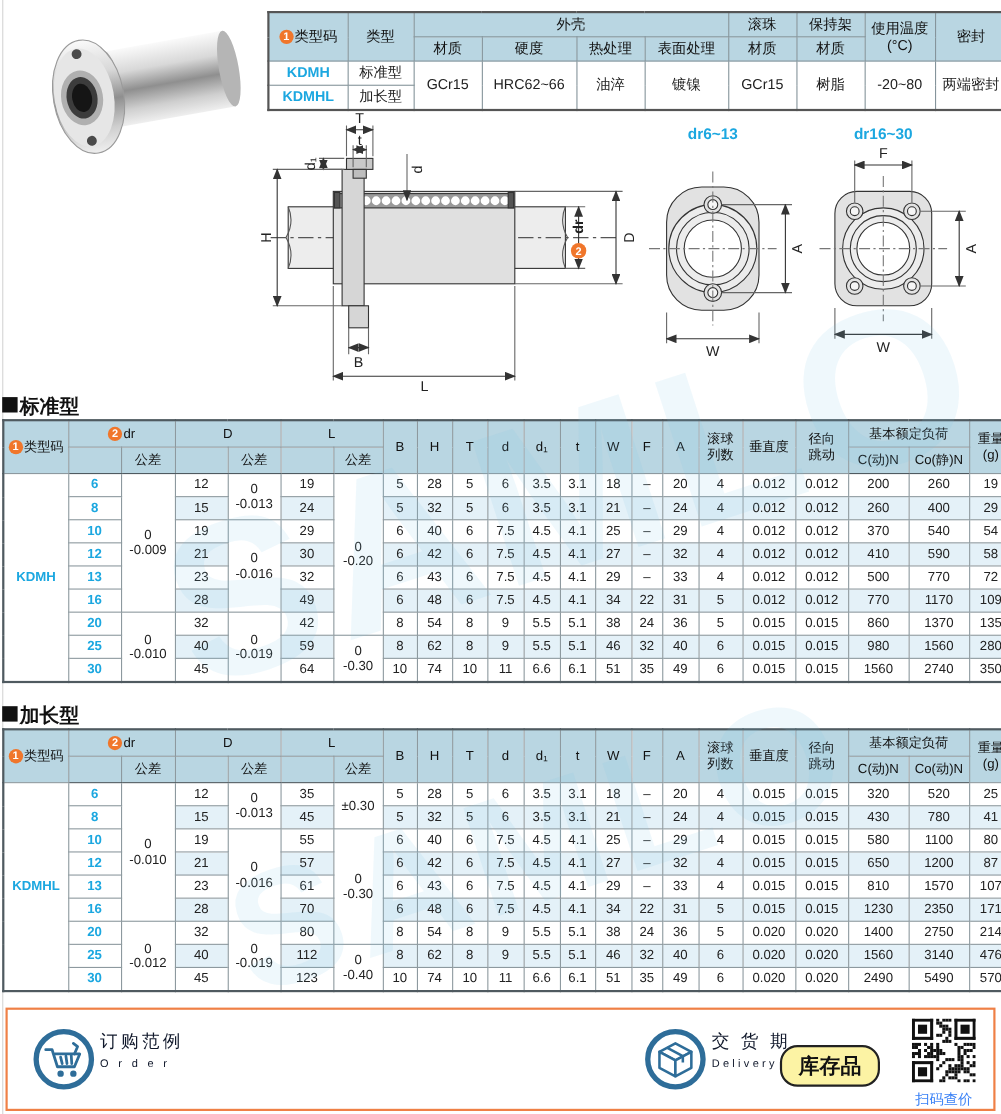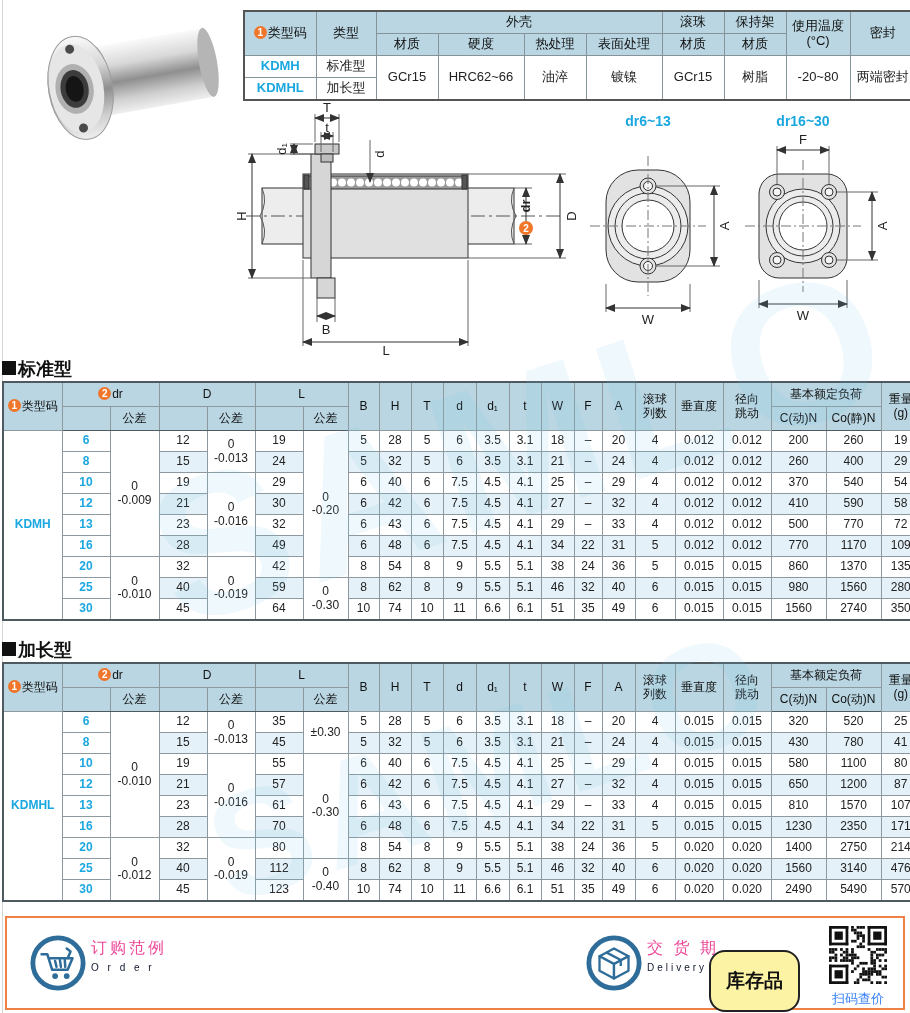--- a/index.html
+++ b/index.html
@@ -40,30 +40,30 @@
   .dwg-label{font-size:13px;fill:#222;}
   .dwg-caption{font-size:14px;fill:#1ba7e0;font-weight:bold;}
 
   
   .wm{position:absolute;font-size:200px;font-weight:bold;color:rgba(127,196,232,0.12);
       letter-spacing:8px;transform:rotate(-18deg);pointer-events:none;z-index:6;}
 
   
   .footer-box{position:absolute;left:5px;right:5px;top:916px;height:90px;
               border:2px solid #ef8046;background:#fff;}
-  .f-cn{font-size:16px;letter-spacing:3px;color:#ec4899;}
+  .f-cn{font-size:16px;letter-spacing:3px;color:#0f172a;}
   .f-en{font-size:10px;letter-spacing:3px;color:#0f172a;}
   .order-text{position:absolute;left:84px;top:18px;line-height:1.5;}
   .delivery-text{position:absolute;left:640px;top:18px;line-height:1.5;}
   .order-table{position:absolute;left:150px;top:16px;width:146px;border-collapse:collapse;
                border:2px solid #333;}
   .order-table td{border:1px solid #555;text-align:center;font-size:12.5px;height:18px;padding:0 2px;}
   .ot-title{font-weight:bold;}
   .ot-v{color:#1ba7e0;font-weight:bold;}
-  .stock-badge{position:absolute;left:702px;top:32px;padding:16px 15px;border:2px solid #222;
+  .stock-badge{position:absolute;left:702px;top:32px;padding:4px 15px;border:2px solid #222;
                border-radius:16px;background:#fcf3a4;font-size:19px;font-weight:bold;color:#111;}
   .qr-wrap{position:absolute;left:820px;top:8px;width:62px;text-align:center;}
   .qr-caption{font-size:13px;color:#3b82f6;margin-top:2px;}
   .icon-circ{position:absolute;top:16px;}
 </style>
 </head>
 <body>
 
 <div class="page">
   <div class="edge"></div>

